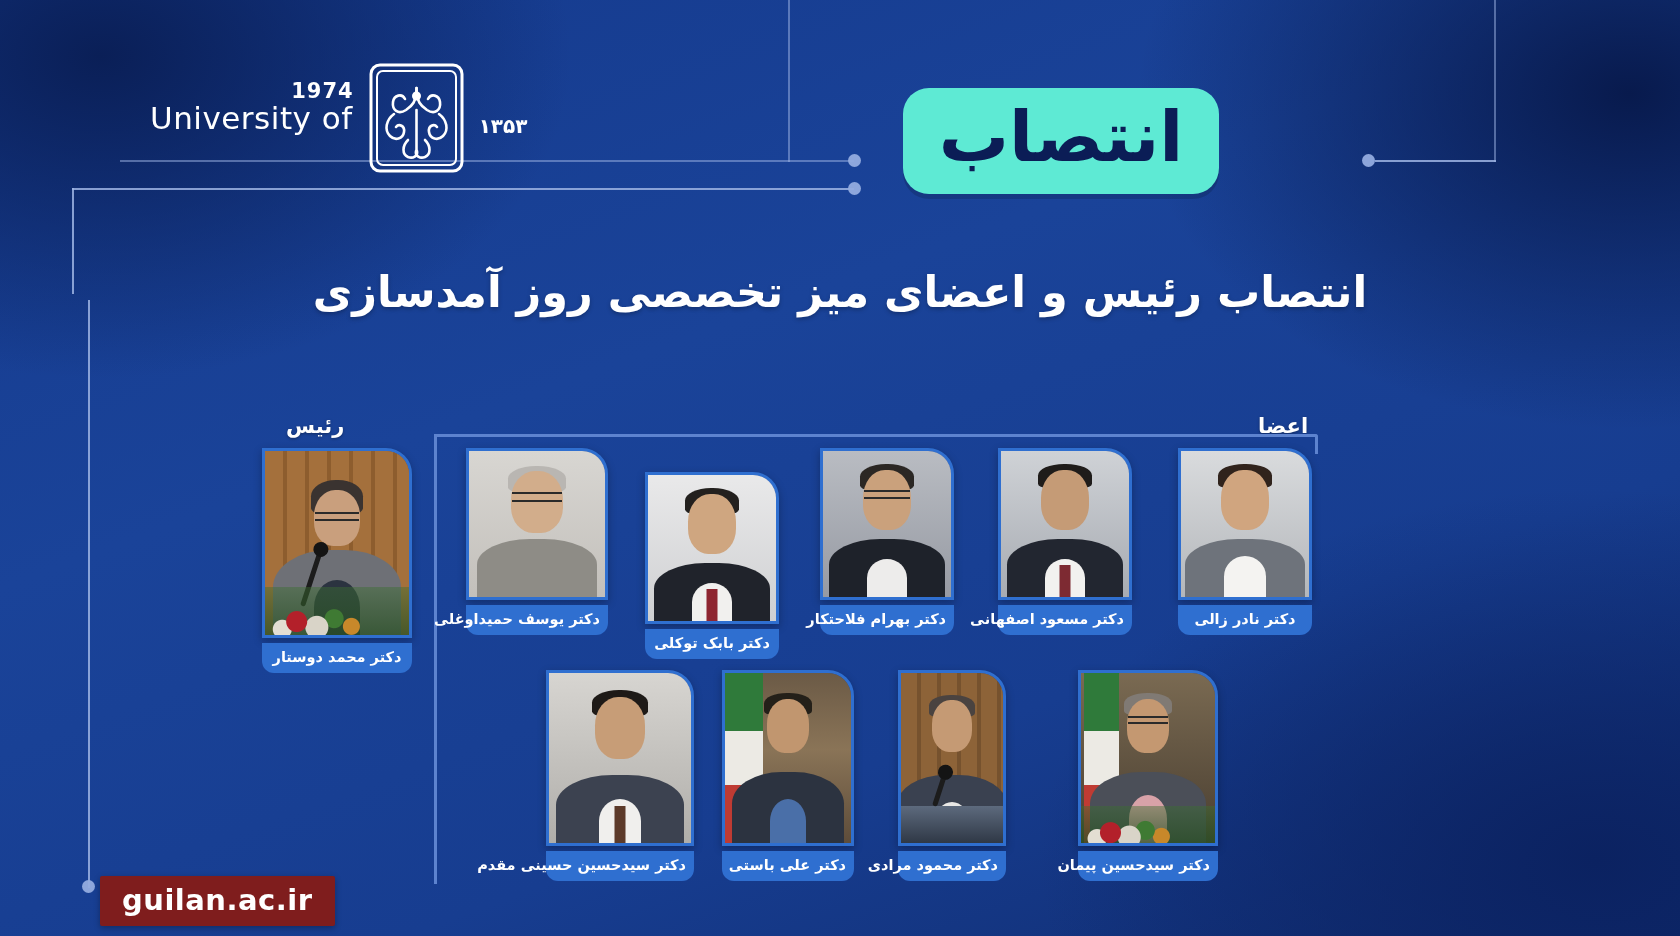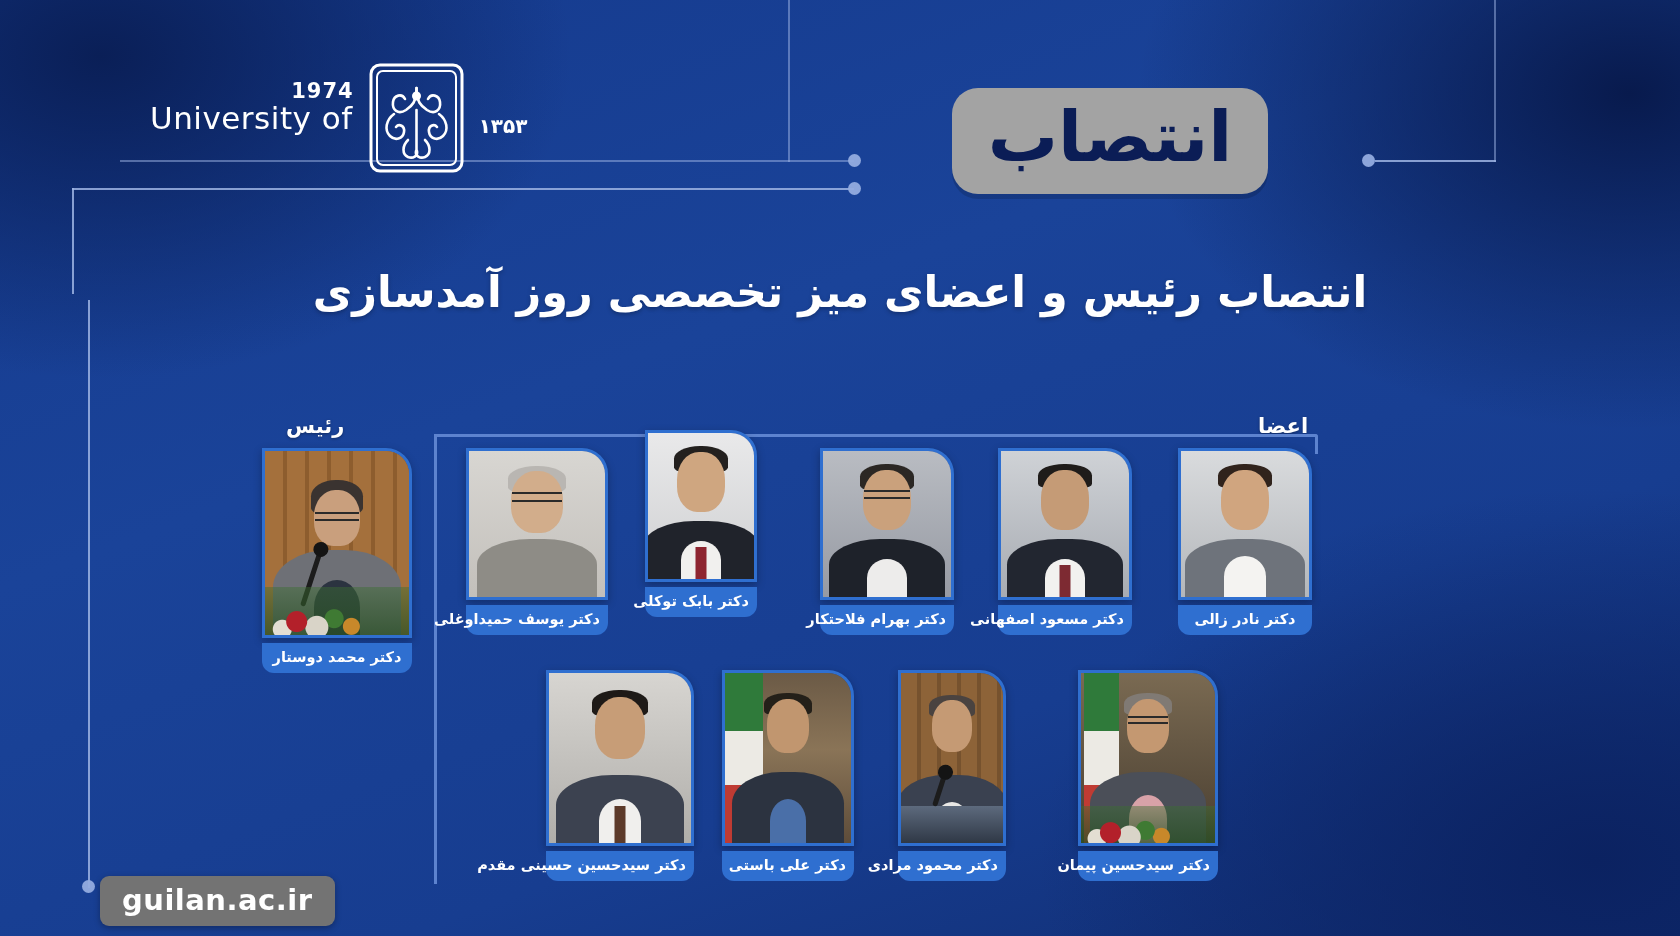--- a/index.html
+++ b/index.html
@@ -66,23 +66,23 @@
     font-size:20px; font-weight:700; position:absolute; left:14px; top:-4px;
     direction:rtl; letter-spacing:1px;
   }
   .logo-fa-text{
     font-size:60px; direction:rtl; line-height:1.05; margin-top:16px;
     font-family:"DejaVu Sans","Liberation Sans",sans-serif; font-weight:400;
   }
 
   
   .kicker{
-    position:absolute; left:952px; top:88px;
+    position:absolute; left:903px; top:88px;
     min-width:316px; height:106px;
-    background:#a3a3a3; border-radius:26px;
+    background:#5eead4; border-radius:26px;
     display:flex; align-items:center; justify-content:center;
     box-shadow:0 5px 0 rgba(0,0,0,.14);
   }
   .kicker span{
     color:#0b1d56; font-size:70px; font-weight:700;
     letter-spacing:-1px; line-height:1; padding:0 26px 8px;
   }
 
   
   .title{
@@ -173,22 +173,22 @@
     transform:rotate(18deg); transform-origin:bottom center;
   }
   .mic::before{
     content:""; position:absolute; top:-9px; left:-5px;
     width:15px; height:15px; border-radius:50%; background:#141414;
   }
 
   
   .url-badge{
     position:absolute; left:100px; top:876px;
-    background:#737373; color:#fff;
-    border-radius:9px; padding:7px 22px 9px;
+    background:#7f1d1d; color:#fff;
+    border-radius:2px; padding:7px 22px 9px;
     font-size:29px; font-weight:700; letter-spacing:.5px;
     direction:ltr; box-shadow:0 2px 6px rgba(0,0,0,.3);
   }
 </style>
 </head>
 <body>
 
 <div class="stage"></div>
 
 <div class="deco" id="dl-tl-h"></div>
@@ -267,21 +267,21 @@
       <div class="bg-wall"></div>
       <div class="hair" style="top:10%; width:58px; height:26px; background:#b9b6b2;"></div>
       <div class="head" style="top:14%; width:52px; height:62px; background:#d2ad8b;"></div>
       <div class="glasses" style="top:28%; width:50px; height:10px;"></div>
       <div class="torso" style="width:120px; height:40%; background:#8e8c86;"></div>
     </div>
   </div>
   <div class="caption">دکتر یوسف حمیداوغلی</div>
 </div>
 
-<div class="card" style="left:645px; top:430px; width:112px;">
+<div class="card" style="left:645px; top:472px; width:134px;">
   <div class="frame" style="height:152px;">
     <div class="photo">
       <div class="bg-studio"></div>
       <div class="hair" style="top:9%; width:54px; height:26px; background:#23201e;"></div>
       <div class="head" style="top:13%; width:48px; height:60px; background:#cfa680;"></div>
       <div class="torso" style="width:116px; height:40%; background:#20232b;"></div>
       <div class="shirt" style="width:40px; height:26%; background:#f1f0ee;"></div>
       <div style="position:absolute;left:50%;bottom:0;transform:translateX(-50%);width:11px;height:22%;background:#8e2530;"></div>
     </div>
   </div>

